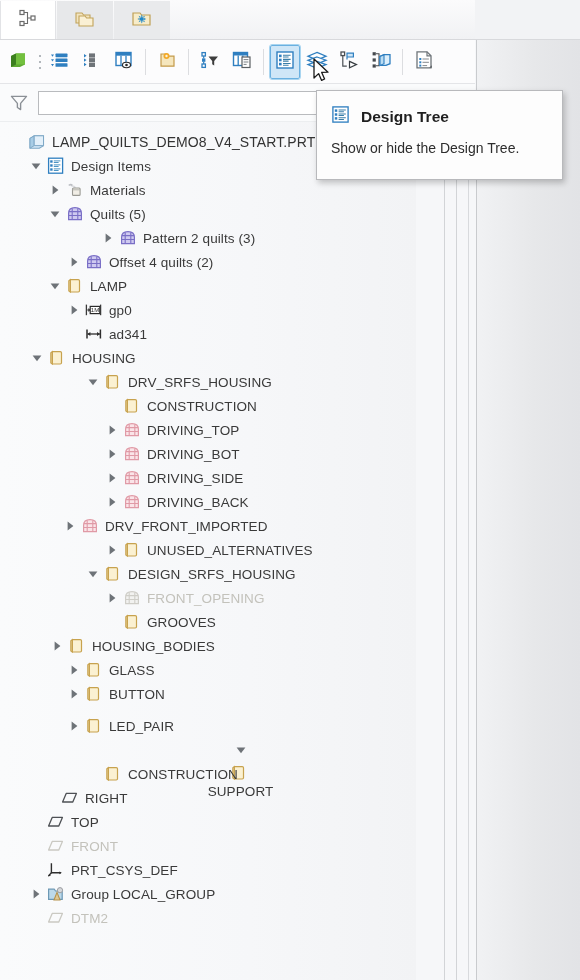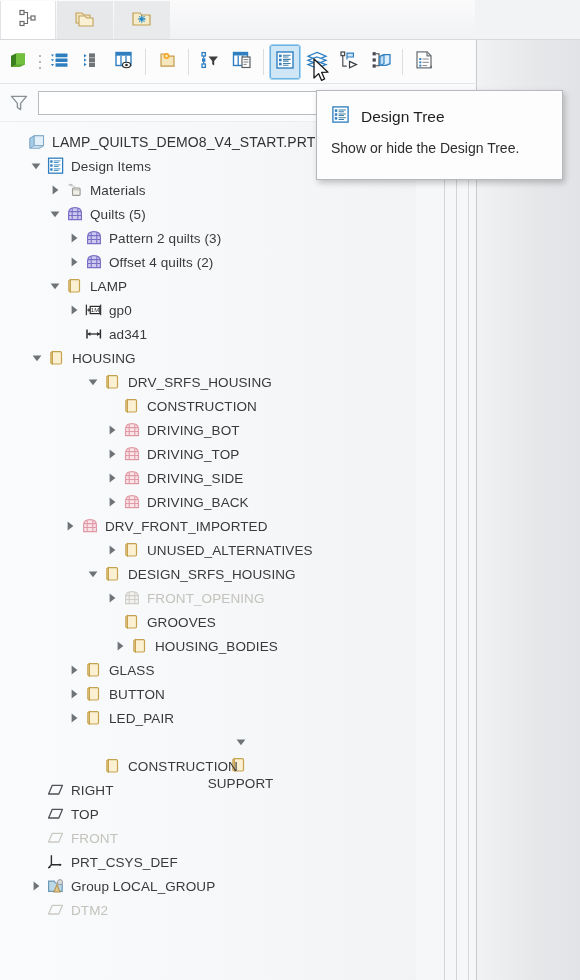--- a/index.html
+++ b/index.html
@@ -137,21 +137,21 @@
     width: 247px; height: 90px;
     background: #fdfdfd;
     border: 1px solid #b8b9bc;
     box-shadow: 2px 3px 6px rgba(0,0,0,.22);
     padding: 10px 12px 10px 14px;
     z-index: 40;
   }
   .tt-head { display: flex; align-items: center; gap: 11px; margin-top: 4px;}
   .tt-title {
     font-family: "Liberation Sans", sans-serif;
-    font-weight: normal; font-size: 15.5px; color: #1f1f1f;
+    font-weight: bold; font-size: 15.5px; color: #1f1f1f;
   }
   .tt-body {
     margin-top: 12px;
     font-family: "Liberation Sans", sans-serif;
     font-size: 14px; color: #2d2d2d;
   }
   
   .cursor { position: absolute; left: 312px; top: 58px; z-index: 60; }
 </style>
 </head>
@@ -427,21 +427,21 @@
           </svg>
         </span>
         <span class="ico">
           <svg width="20" height="20" viewBox="0 0 20 20">
             <path d="M3.6 9 q0 -5.4 6.4 -5.4 q6.4 0 6.4 5.4 v6.6 h-12.8z" fill="#cfcaf0" stroke="#7a6fc6" stroke-width="1.2"></path>
             <path d="M7.2 4.3 v11.3 M12.8 4.3 v11.3 M3.8 7.6 h12.4 M3.7 11.5 h12.6" stroke="#7a6fc6" stroke-width="1.1" fill="none"></path>
           </svg>
         </span>
         <span class="lbl">Quilts (5)</span>
       </div>
-      <div class="row" style="padding-left: 65px; align-items: center;">
+      <div class="row" style="padding-left: 99px; align-items: center;">
         <span class="arrow">
           <svg width="12" height="12" viewBox="0 0 12 12">
             <path d="M3.6 1.4 v9.2 L9.4 6z" fill="#6e7378"></path>
           </svg>
         </span>
         <span class="ico">
           <svg width="20" height="20" viewBox="0 0 20 20">
             <path d="M3.6 9 q0 -5.4 6.4 -5.4 q6.4 0 6.4 5.4 v6.6 h-12.8z" fill="#cfcaf0" stroke="#7a6fc6" stroke-width="1.2"></path>
             <path d="M7.2 4.3 v11.3 M12.8 4.3 v11.3 M3.8 7.6 h12.4 M3.7 11.5 h12.6" stroke="#7a6fc6" stroke-width="1.1" fill="none"></path>
           </svg>
@@ -552,35 +552,35 @@
           <svg width="12" height="12" viewBox="0 0 12 12">
             <path d="M3.6 1.4 v9.2 L9.4 6z" fill="#6e7378"></path>
           </svg>
         </span>
         <span class="ico">
           <svg width="20" height="20" viewBox="0 0 20 20">
             <path d="M3.6 9 q0 -5.4 6.4 -5.4 q6.4 0 6.4 5.4 v6.6 h-12.8z" fill="#fae4e8" stroke="#e09aa6" stroke-width="1.2"></path>
             <path d="M7.2 4.3 v11.3 M12.8 4.3 v11.3 M3.8 7.6 h12.4 M3.7 11.5 h12.6" stroke="#e09aa6" stroke-width="1.1" fill="none"></path>
           </svg>
         </span>
-        <span class="lbl">DRIVING_BOT</span>
+        <span class="lbl">DRIVING_TOP</span>
       </div>
       <div class="row" style="padding-left: 103px;">
         <span class="arrow">
           <svg width="12" height="12" viewBox="0 0 12 12">
             <path d="M3.6 1.4 v9.2 L9.4 6z" fill="#6e7378"></path>
           </svg>
         </span>
         <span class="ico">
           <svg width="20" height="20" viewBox="0 0 20 20">
             <path d="M3.6 9 q0 -5.4 6.4 -5.4 q6.4 0 6.4 5.4 v6.6 h-12.8z" fill="#fae4e8" stroke="#e09aa6" stroke-width="1.2"></path>
             <path d="M7.2 4.3 v11.3 M12.8 4.3 v11.3 M3.8 7.6 h12.4 M3.7 11.5 h12.6" stroke="#e09aa6" stroke-width="1.1" fill="none"></path>
           </svg>
         </span>
-        <span class="lbl">DRIVING_TOP</span>
+        <span class="lbl">DRIVING_BOT</span>
       </div>
       <div class="row" style="padding-left: 103px;">
         <span class="arrow">
           <svg width="12" height="12" viewBox="0 0 12 12">
             <path d="M3.6 1.4 v9.2 L9.4 6z" fill="#6e7378"></path>
           </svg>
         </span>
         <span class="ico">
           <svg width="20" height="20" viewBox="0 0 20 20">
             <path d="M3.6 9 q0 -5.4 6.4 -5.4 q6.4 0 6.4 5.4 v6.6 h-12.8z" fill="#fae4e8" stroke="#e09aa6" stroke-width="1.2"></path>
@@ -665,21 +665,21 @@
         <span class="arrow none"></span>
         <span class="ico">
           <svg width="20" height="20" viewBox="0 0 20 20">
             <path d="M5.4 3.6 h7.8 q1.3 0 1.3 1.2 v10 q0 1.2 -1.3 1.2 h-7.8z" fill="#fbf0cf" stroke="#c9a košt" stroke-width="0"></path>
             <path d="M5.4 3.6 h7.8 q1.3 0 1.3 1.2 v10 q0 1.2 -1.3 1.2 h-7.8z" fill="#fbf1d2" stroke="#c7a24e" stroke-width="1.2"></path>
             <path d="M5.4 3.6 v12.4 l-1.6 -1.1 v-10.2z" fill="#e8cf94" stroke="#c7a24e" stroke-width="1.1"></path>
           </svg>
         </span>
         <span class="lbl">GROOVES</span>
       </div>
-      <div class="row" style="padding-left: 111px;">
+      <div class="row" style="padding-left: 48px;">
         <span class="arrow">
           <svg width="12" height="12" viewBox="0 0 12 12">
             <path d="M3.6 1.4 v9.2 L9.4 6z" fill="#6e7378"></path>
           </svg>
         </span>
         <span class="ico">
           <svg width="20" height="20" viewBox="0 0 20 20">
             <path d="M5.4 3.6 h7.8 q1.3 0 1.3 1.2 v10 q0 1.2 -1.3 1.2 h-7.8z" fill="#fbf0cf" stroke="#c9a košt" stroke-width="0"></path>
             <path d="M5.4 3.6 h7.8 q1.3 0 1.3 1.2 v10 q0 1.2 -1.3 1.2 h-7.8z" fill="#fbf1d2" stroke="#c7a24e" stroke-width="1.2"></path>
             <path d="M5.4 3.6 v12.4 l-1.6 -1.1 v-10.2z" fill="#e8cf94" stroke="#c7a24e" stroke-width="1.1"></path>
@@ -710,21 +710,21 @@
         </span>
         <span class="ico">
           <svg width="20" height="20" viewBox="0 0 20 20">
             <path d="M5.4 3.6 h7.8 q1.3 0 1.3 1.2 v10 q0 1.2 -1.3 1.2 h-7.8z" fill="#fbf0cf" stroke="#c9a košt" stroke-width="0"></path>
             <path d="M5.4 3.6 h7.8 q1.3 0 1.3 1.2 v10 q0 1.2 -1.3 1.2 h-7.8z" fill="#fbf1d2" stroke="#c7a24e" stroke-width="1.2"></path>
             <path d="M5.4 3.6 v12.4 l-1.6 -1.1 v-10.2z" fill="#e8cf94" stroke="#c7a24e" stroke-width="1.1"></path>
           </svg>
         </span>
         <span class="lbl">BUTTON</span>
       </div>
-      <div class="row" style="padding-left: 65px;">
+      <div class="row" style="padding-left: 65px; margin-top: 8px;">
         <span class="arrow">
           <svg width="12" height="12" viewBox="0 0 12 12">
             <path d="M3.6 1.4 v9.2 L9.4 6z" fill="#6e7378"></path>
           </svg>
         </span>
         <span class="ico">
           <svg width="20" height="20" viewBox="0 0 20 20">
             <path d="M5.4 3.6 h7.8 q1.3 0 1.3 1.2 v10 q0 1.2 -1.3 1.2 h-7.8z" fill="#fbf0cf" stroke="#c9a košt" stroke-width="0"></path>
             <path d="M5.4 3.6 h7.8 q1.3 0 1.3 1.2 v10 q0 1.2 -1.3 1.2 h-7.8z" fill="#fbf1d2" stroke="#c7a24e" stroke-width="1.2"></path>
             <path d="M5.4 3.6 v12.4 l-1.6 -1.1 v-10.2z" fill="#e8cf94" stroke="#c7a24e" stroke-width="1.1"></path>
@@ -751,21 +751,21 @@
         <span class="arrow none"></span>
         <span class="ico">
           <svg width="20" height="20" viewBox="0 0 20 20">
             <path d="M5.4 3.6 h7.8 q1.3 0 1.3 1.2 v10 q0 1.2 -1.3 1.2 h-7.8z" fill="#fbf0cf" stroke="#c9a košt" stroke-width="0"></path>
             <path d="M5.4 3.6 h7.8 q1.3 0 1.3 1.2 v10 q0 1.2 -1.3 1.2 h-7.8z" fill="#fbf1d2" stroke="#c7a24e" stroke-width="1.2"></path>
             <path d="M5.4 3.6 v12.4 l-1.6 -1.1 v-10.2z" fill="#e8cf94" stroke="#c7a24e" stroke-width="1.1"></path>
           </svg>
         </span>
         <span class="lbl">CONSTRUCTION</span>
       </div>
-      <div class="row" style="padding-left: 27px; text-align: center;">
+      <div class="row" style="padding-left: 41px; text-align: center;">
         <span class="arrow none"></span>
         <span class="ico">
           <svg width="20" height="20" viewBox="0 0 20 20">
             <path d="M6.2 5.4 h10.2 l-3.6 8.6 h-10.2z" fill="none" stroke="#4e5155" stroke-width="1.3" stroke-linejoin="round"></path>
           </svg>
         </span>
         <span class="lbl">RIGHT</span>
       </div>
       <div class="row" style="padding-left: 27px;">
         <span class="arrow none"></span>

